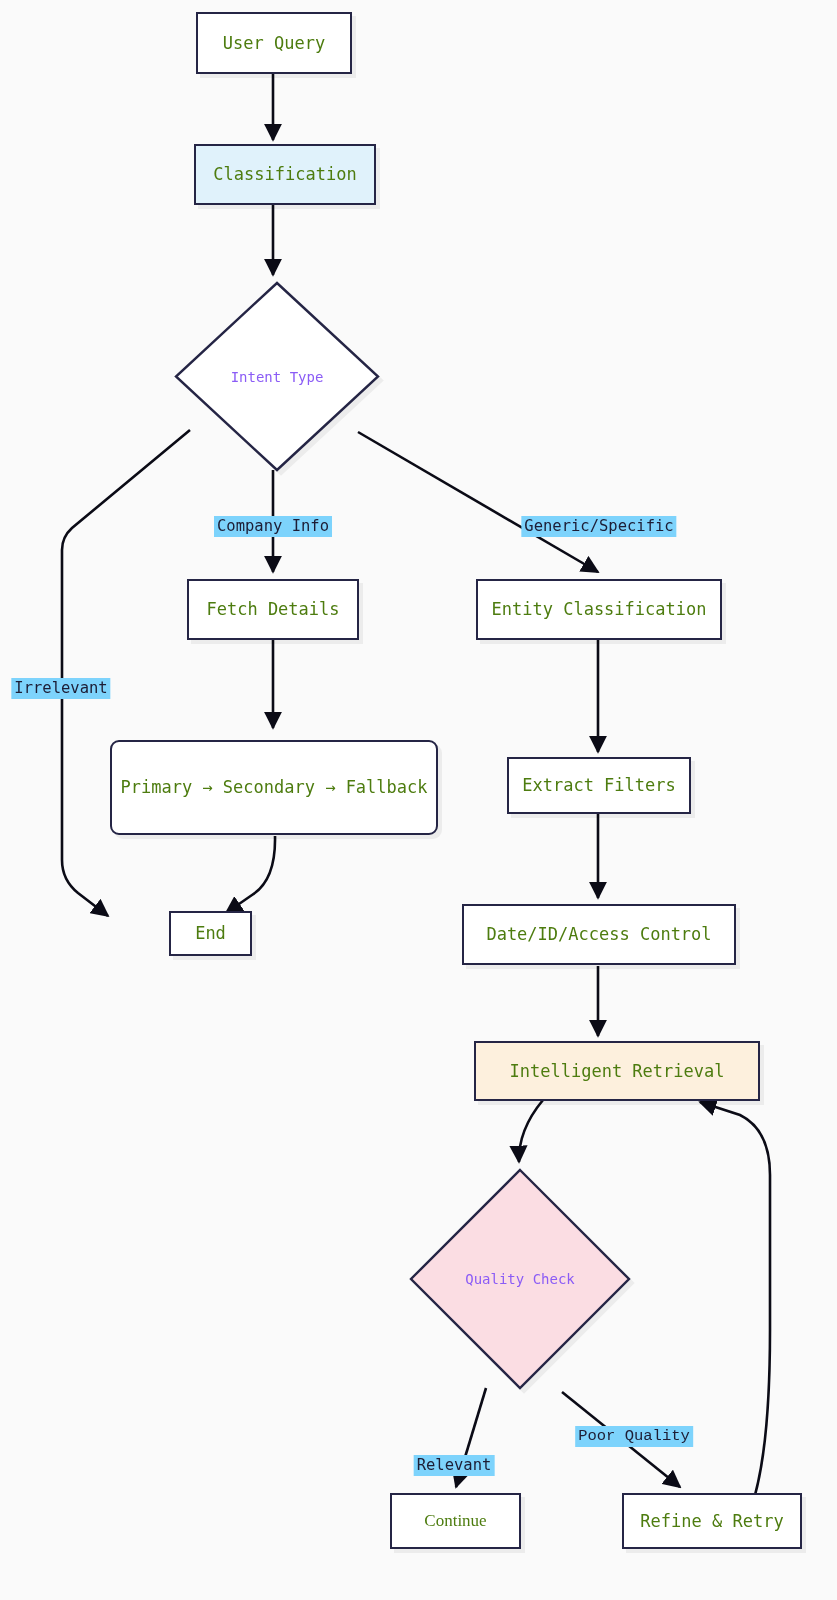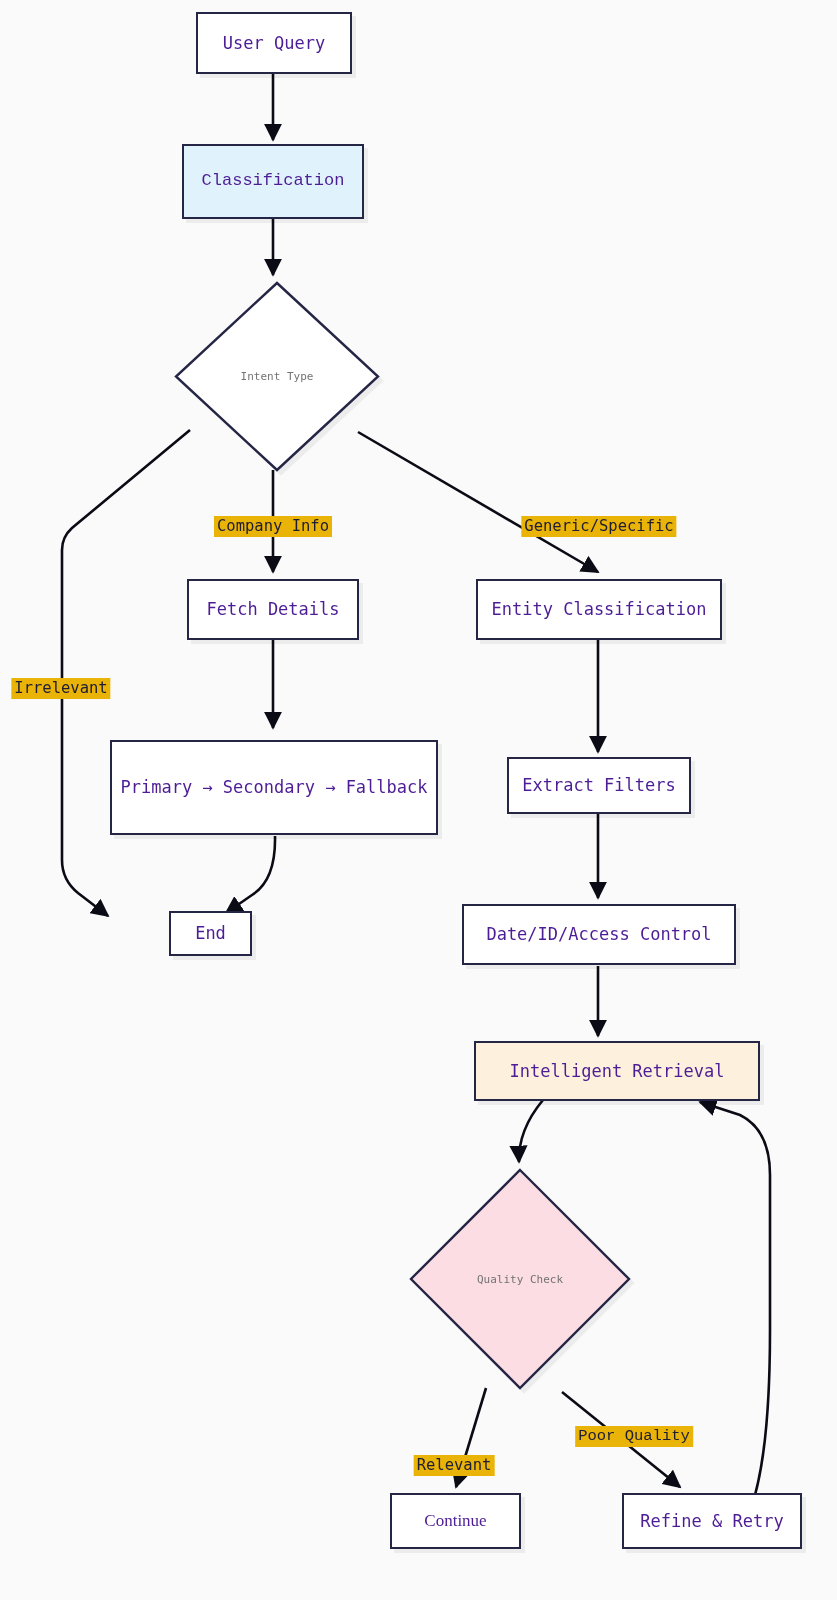--- a/index.html
+++ b/index.html
@@ -24,21 +24,21 @@
   }
   .node {
     position: absolute;
     box-sizing: border-box;
     border: 2px solid #252545;
     background: #ffffff;
     display: flex;
     align-items: center;
     justify-content: center;
     text-align: center;
-    color: #4c1d95;
+    color: #4d7c0f;
     font-size: 17px;
     line-height: 1.35;
     box-shadow: 4px 4px 0 0 rgba(0,0,0,0.055);
     padding: 2px 8px;
   }
   .node.blue   { background: #e0f2fb; }
   .node.cream  { background: #fdf0dd; }
   .diamond-wrap {
     position: absolute;
   }
@@ -48,27 +48,27 @@
     overflow: visible;
   }
   .diamond-label {
     position: absolute;
     left: 0; top: 0;
     width: 100%;
     height: 100%;
     display: flex;
     align-items: center;
     justify-content: center;
-    color: #737373;
-    font-size: 11px;
+    color: #8b5cf6;
+    font-size: 14px;
     text-align: center;
   }
   .edge-label {
     position: absolute;
-    background: #eab308;
+    background: #7dd3fc;
     color: #1d1d35;
     font-size: 15.5px;
     line-height: 1.25;
     padding: 1px 3px;
     white-space: nowrap;
     transform: translateX(-50%);
   }
 </style>
 </head>
 <body>
@@ -110,40 +110,40 @@
       <path d="M 562,1392 L 680,1487"></path>
 
       <path d="M 755,1495 Q 770,1440 770,1330 L 770,1175 Q 770,1130 740,1115 L 700,1102"></path>
     </g>
   </svg>
 
   <div class="node" style="left:196px; top:12px; width:156px; height:62px;">
     <span>User Query</span>
   </div>
 
-  <div class="node blue" style="left:182px; top:144px; width:182px; height:75px;font-family:Liberation Mono, monospace;">
+  <div class="node blue" style="left:194px; top:144px; width:182px; height:61px;">
     <span>Classification</span>
   </div>
 
   <div class="diamond-wrap" style="left:176px; top:283px; width:202px; height:187px;">
     <svg width="202" height="187" viewBox="0 0 202 187" xmlns="http://www.w3.org/2000/svg">
       <polygon points="101,0 202,93.5 101,187 0,93.5" fill="#ffffff" stroke="#252545" stroke-width="2.4" style="filter: drop-shadow(4px 4px 0 rgba(0,0,0,0.055));"></polygon>
     </svg>
     <div class="diamond-label">Intent Type</div>
   </div>
 
   <div class="node" style="left:187px; top:579px; width:172px; height:61px;">
     <span>Fetch Details</span>
   </div>
 
   <div class="node" style="left:476px; top:579px; width:246px; height:61px;">
     <span>Entity Classification</span>
   </div>
 
-  <div class="node" style="left:110px; top:740px; width:328px; height:95px;">
+  <div class="node" style="left:110px; top:740px; width:328px; height:95px;border-radius:9px;">
     <span>Primary → Secondary → Fallback</span>
   </div>
 
   <div class="node" style="left:507px; top:757px; width:184px; height:57px;text-align:center;">
     <span>Extract Filters</span>
   </div>
 
   <div class="node" style="left:126px; top:911px; width:83px; height:45px;margin-left:43px;">
     <span>End</span>
   </div>

